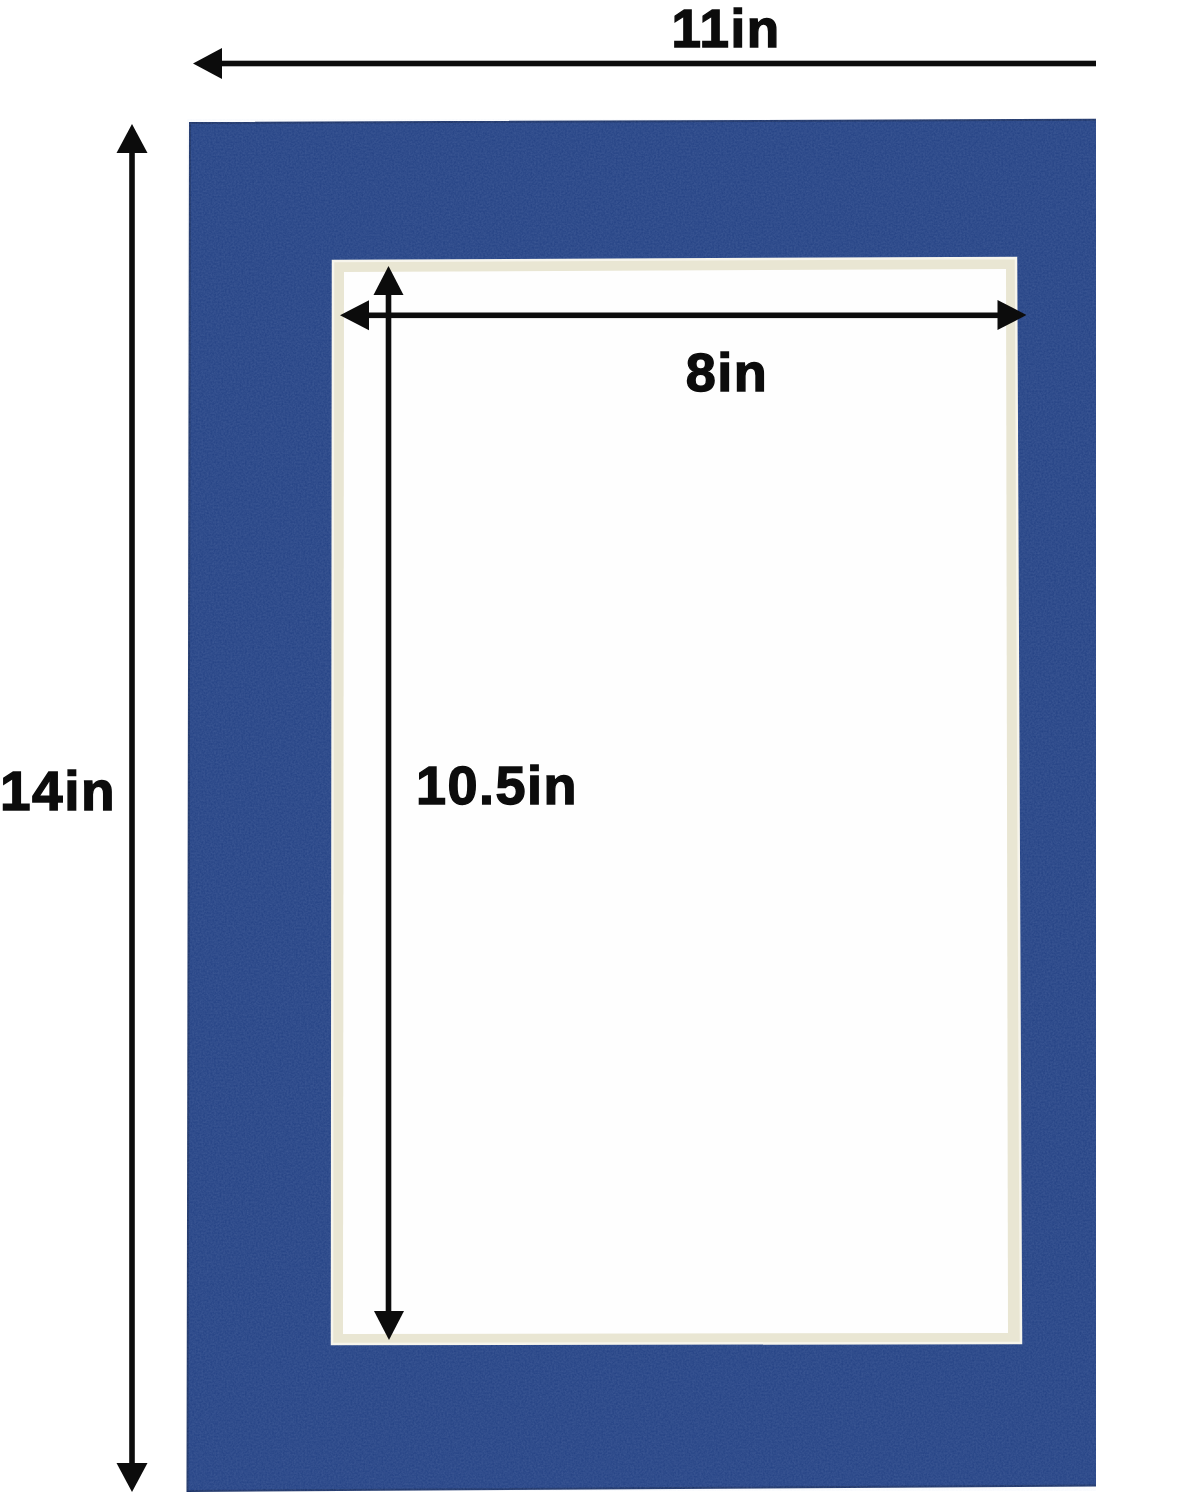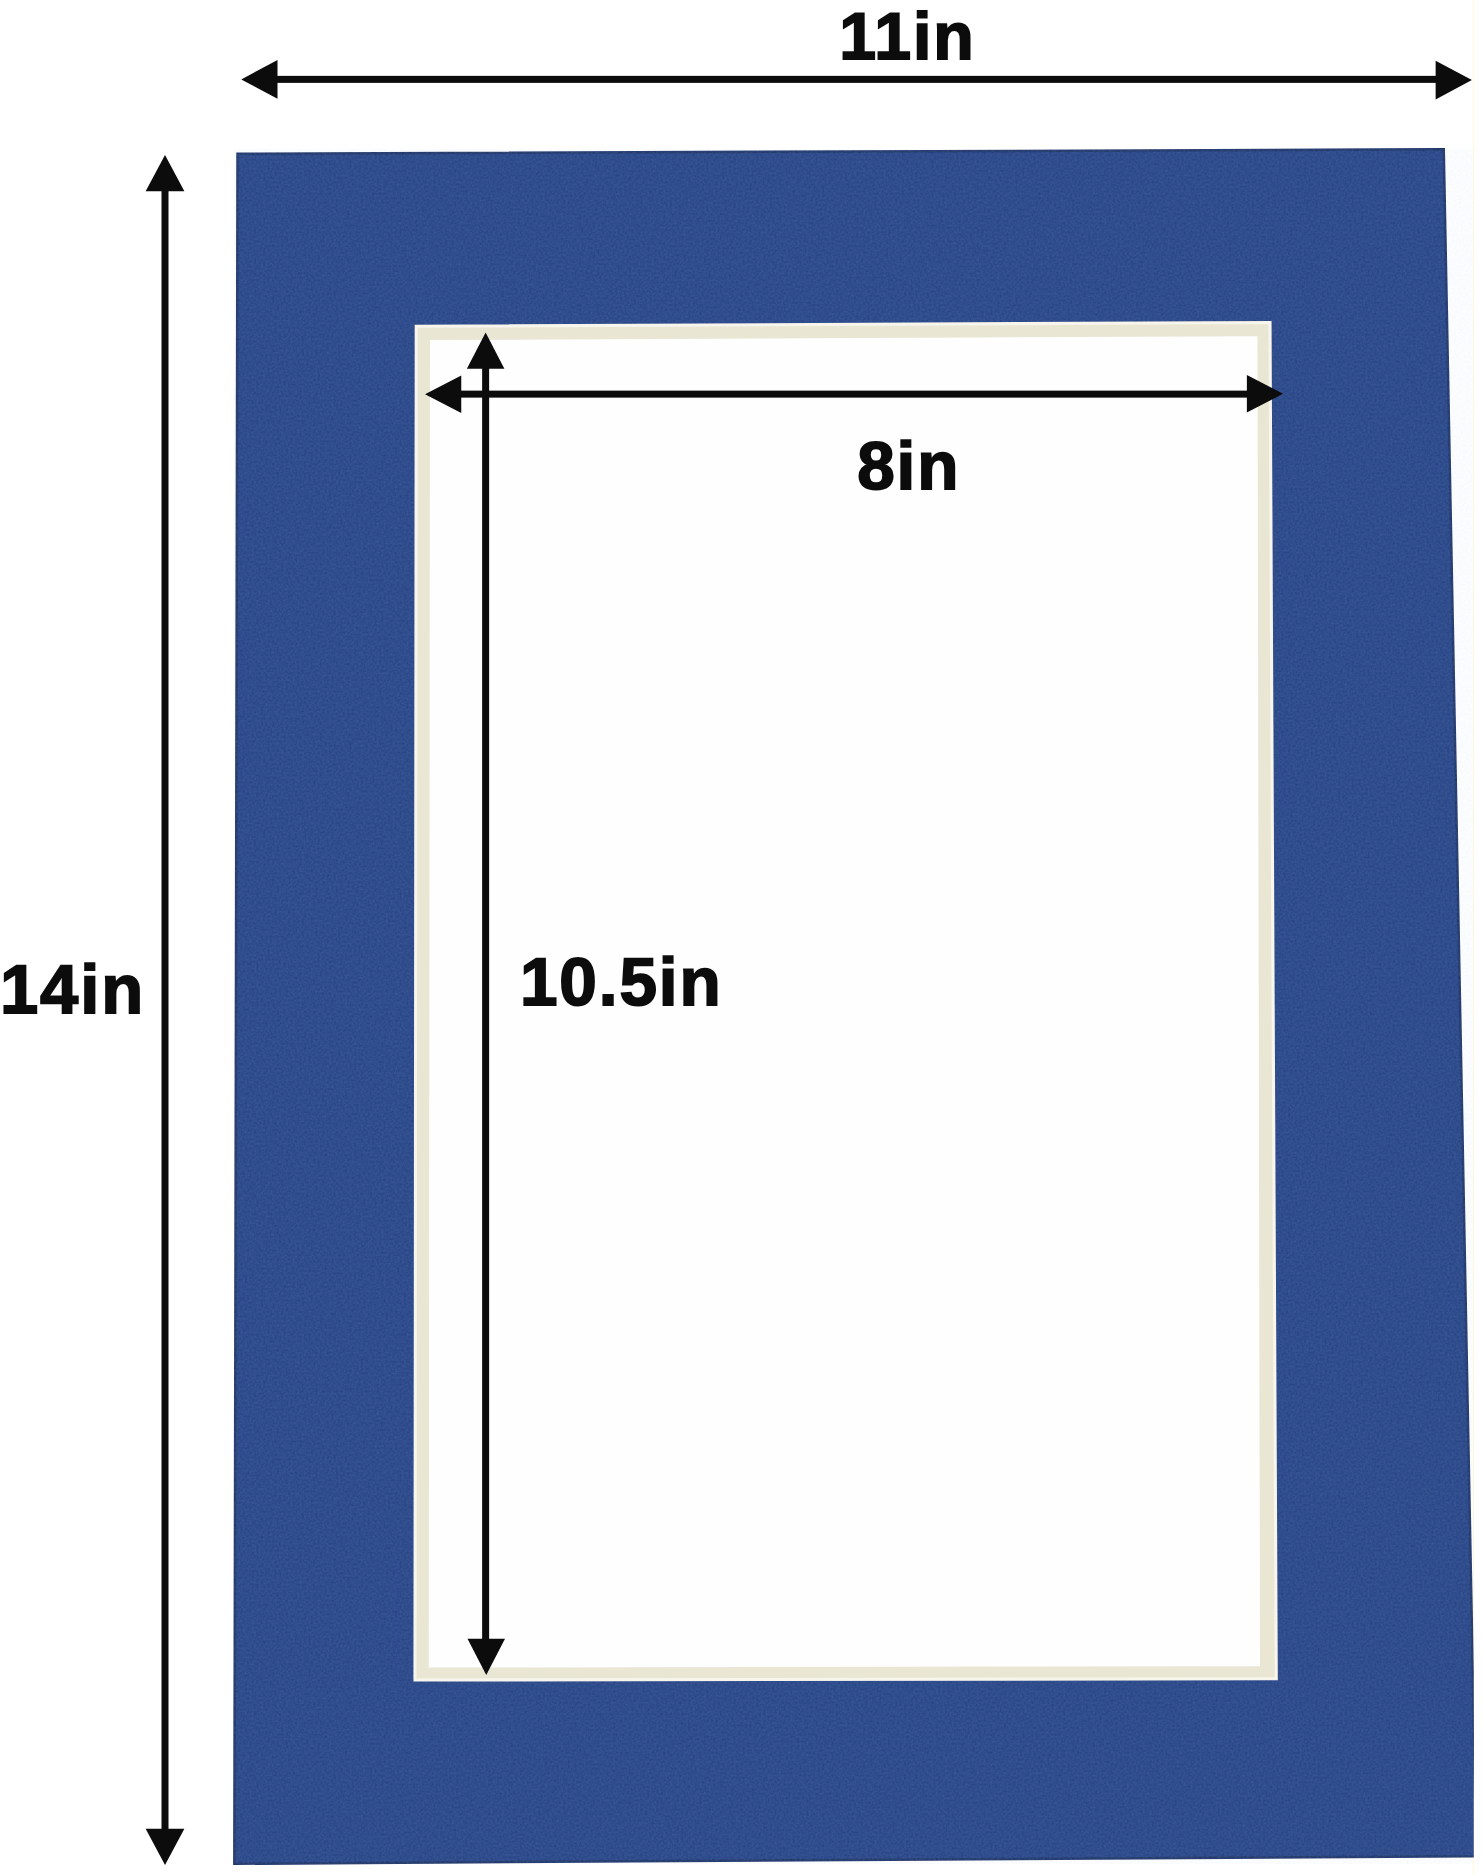--- a/index.html
+++ b/index.html
@@ -1,16 +1,16 @@
 <!DOCTYPE html>
 <html><head>
 <meta charset="utf-8">
 <style>
   html,body{margin:0;padding:0;background:#ffffff;}
-  .page{position:relative;width:1179px;height:1500px;background:#fde047;overflow:hidden;
+  .page{position:relative;width:1096px;height:1500px;background:#fde047;overflow:hidden;
         font-family:"Liberation Sans", sans-serif;}
   svg{display:block;}
 </style>
 </head>
 <body>
 <div class="page">
 <svg width="1186" height="1500" viewBox="0 0 1186 1500" xmlns="http://www.w3.org/2000/svg">
   <defs>
     <filter id="paperNoise" x="0" y="0" width="100%" height="100%">
       <feTurbulence type="fractalNoise" baseFrequency="0.55" numOctaves="2" seed="7" result="n"></feTurbulence>

